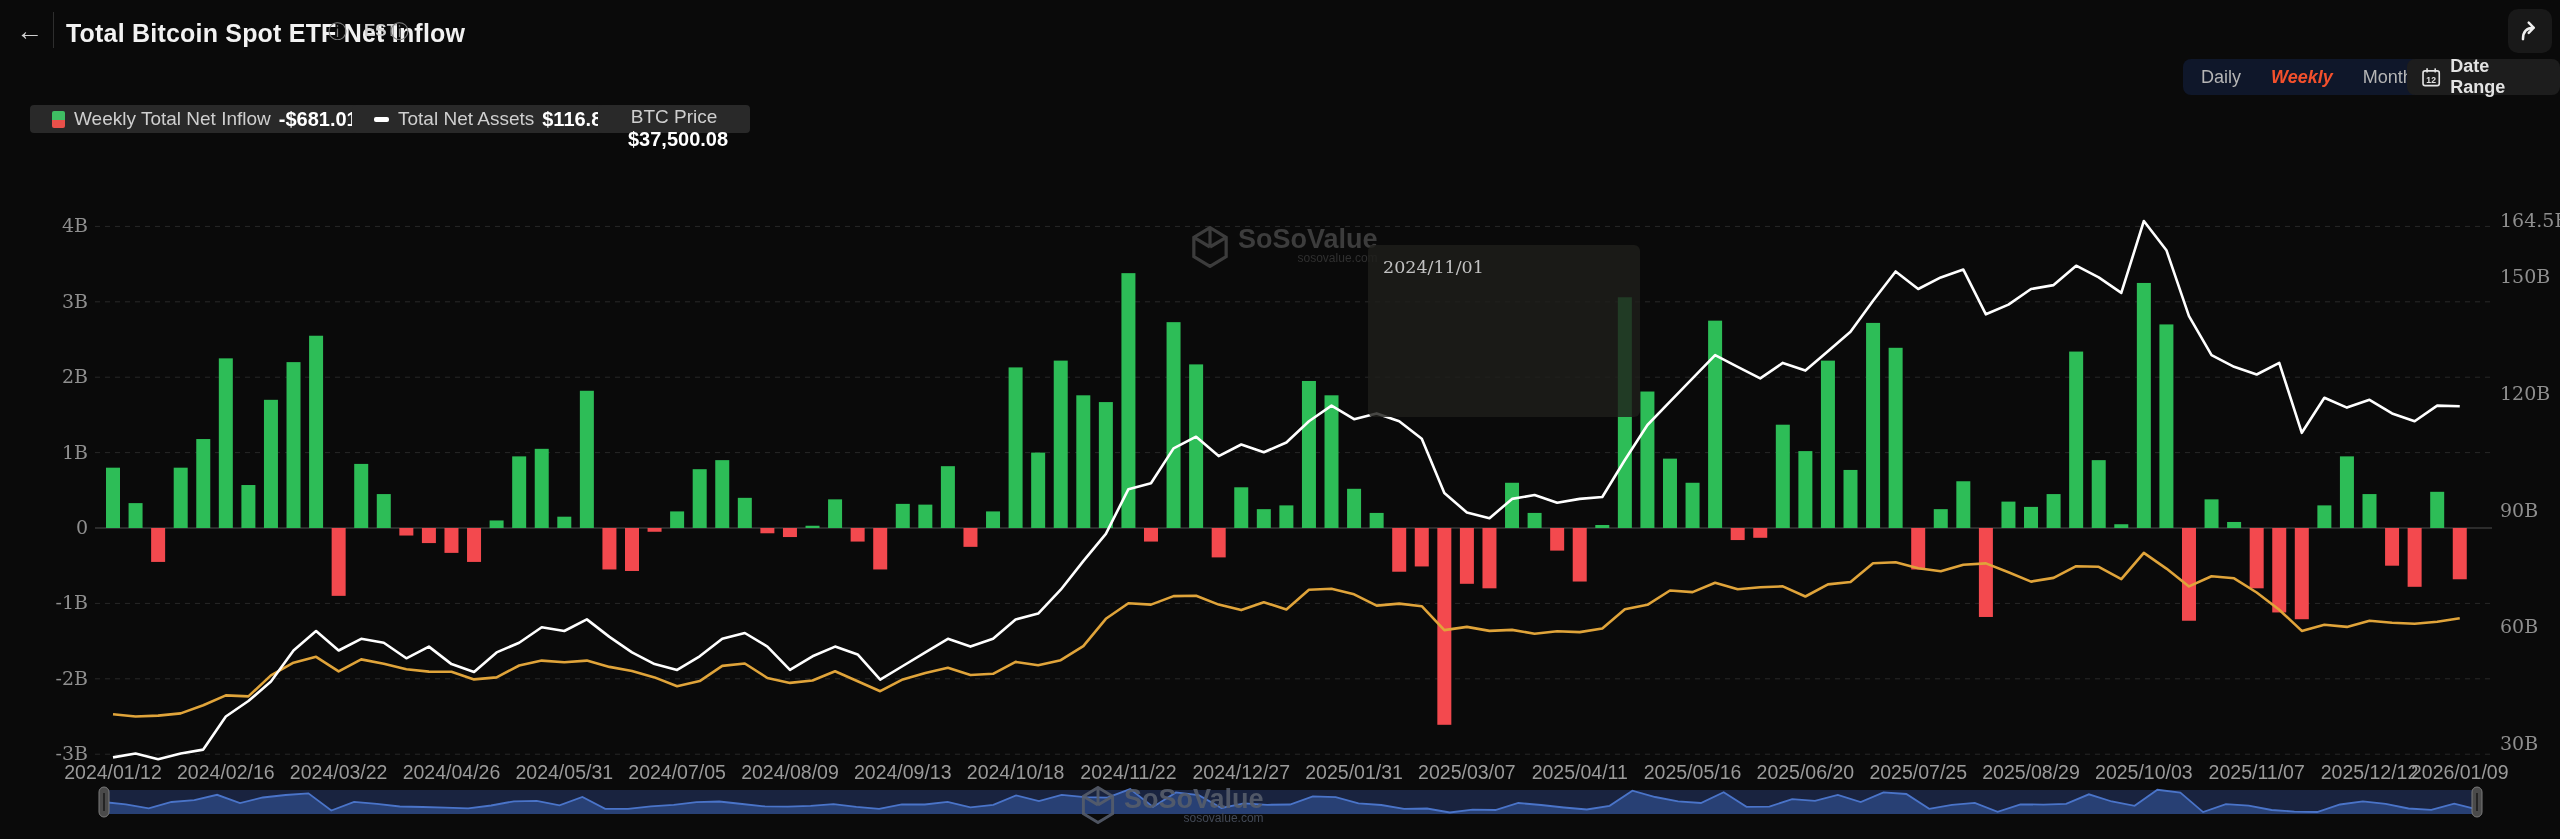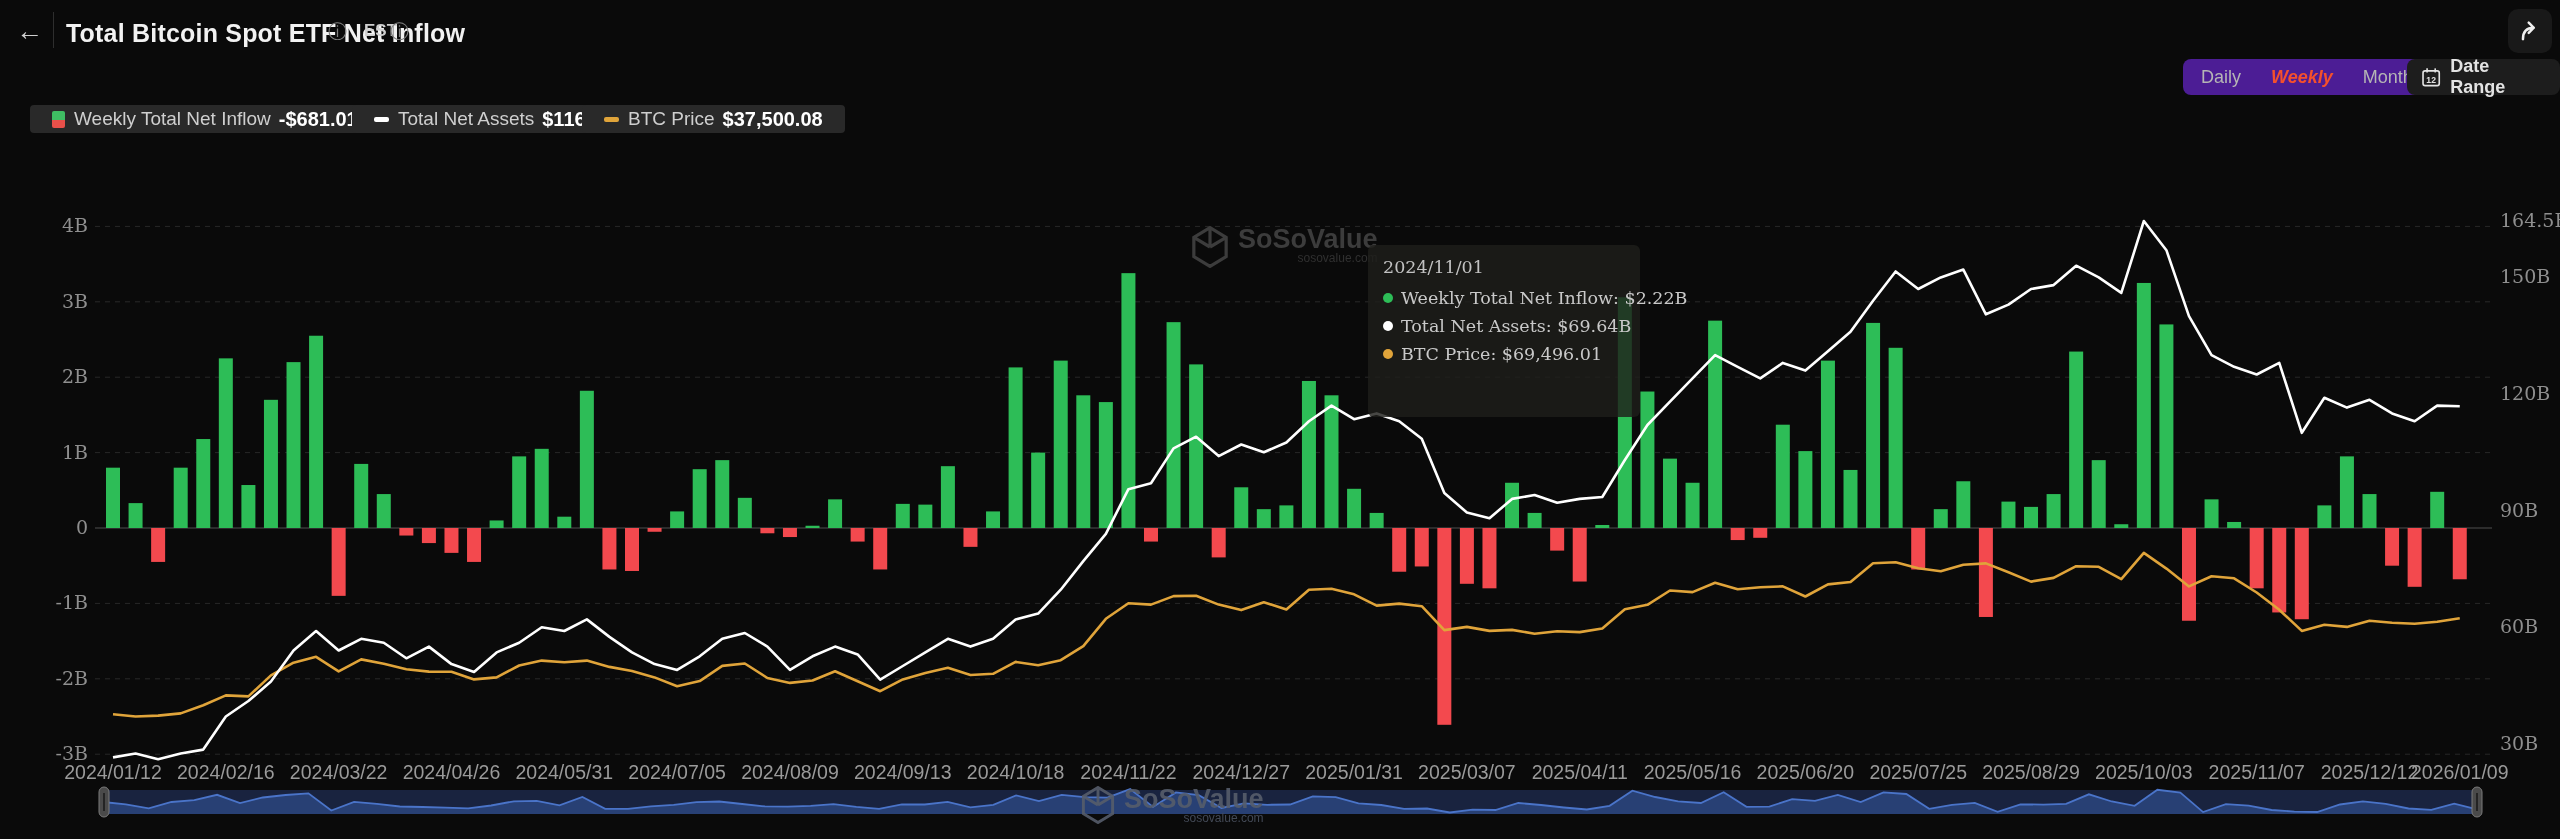--- a/index.html
+++ b/index.html
@@ -17,21 +17,21 @@
              display:flex;align-items:center;justify-content:center;cursor:pointer;}
   
   .pill{top:105px;height:28px;background:#292929;border-radius:4px;display:flex;align-items:center;
         padding:0 22px;font-size:19px;color:#cfcfcf;white-space:nowrap;}
   .pill b{color:#fff;margin-left:8px;font-size:20px;}
   .pill .ic{width:13px;height:17px;margin-right:9px;display:inline-block;}
   .ic-stack{display:flex;flex-direction:column;border-radius:2px;overflow:hidden;}
   .ic-stack i{display:block;width:13px;height:9px;}
   .ic-dash{width:15px!important;height:5px!important;border-radius:2px;margin-top:1px;}
   
-  #period-group{left:2183px;top:59px;height:36px;background:#4c1d95;border-radius:8px;
+  #period-group{left:2183px;top:59px;height:36px;background:#0f172a;border-radius:8px;
                 display:flex;align-items:center;padding:0 18px;gap:30px;font-size:18px;color:#b5b5b5;}
   #period-group span{cursor:pointer;}
   #period-group .sel{color:#f4502c;font-weight:bold;font-style:italic;}
   #daterange-btn{left:2407px;top:59px;height:36px;background:#1d1d1d;border-radius:8px;
                  display:flex;align-items:center;padding:0 14px;gap:9px;font-size:18px;
                  color:#e3e3e3;font-weight:bold;cursor:pointer;}
   
   #tooltip{left:1368px;top:245px;width:272px;height:172px;box-sizing:border-box;
            background:rgba(30,30,27,.82);border-radius:6px;padding:12px 6px 12px 15px;
            font-family:"DejaVu Serif",serif;font-size:17.5px;color:#c9c9c9;z-index:30;}
@@ -71,21 +71,21 @@
       <i style="background:#e8504a;"></i>
   </span>
   <span>Weekly Total Net Inflow</span>
   <b>-$681.01M</b>
 </div>
 <div class="pill abs" style="left:352px;">
   <span class="ic ic-dash" style="background:#ffffff;"></span>
   <span>Total Net Assets</span>
   <b>$116.86B</b>
 </div>
-<div class="pill abs" style="left:582px;">
+<div class="pill abs" style="left:598px;flex-direction:column;">
   <span class="ic ic-dash" style="background:#e0a43a;"></span>
   <span>BTC Price</span>
   <b>$37,500.08</b>
 </div>
 
 <div id="period-group" class="abs">
   <span>Daily</span>
   <span class="sel">Weekly</span>
   <span>Monthly</span>
 </div>
@@ -282,27 +282,13 @@
 <div id="wm-bottom" class="abs wm">
   <svg width="36" height="38" viewBox="0 0 24 26">
     <path d="M12 1 L22 7 L22 19 L12 25 L2 19 L2 7 Z M12 1 L12 13 M22 7 L12 13 M2 7 L12 13" fill="none" stroke="currentColor" stroke-width="2"></path>
   </svg>
   <span><span class="wm-txt">SoSoValue</span>
   <span class="wm-sub">sosovalue.com</span></span>
 </div>
 
 <div id="tooltip" class="abs">
   <div class="tt-date">2024/11/01</div>
-  <div id="tt-rows">
-      <div class="tt-row">
-        <span class="dot" style="background: rgb(45, 189, 87);"></span>
-        <span>Weekly Total Net Inflow: $2.22B</span>
-      </div>
-      <div class="tt-row">
-        <span class="dot" style="background: rgb(255, 255, 255);"></span>
-        <span>Total Net Assets: $69.64B</span>
-      </div>
-      <div class="tt-row">
-        <span class="dot" style="background: rgb(224, 164, 58);"></span>
-        <span>BTC Price: $69,496.01</span>
-      </div>
-    </div>
 </div>
 
 </body></html>

